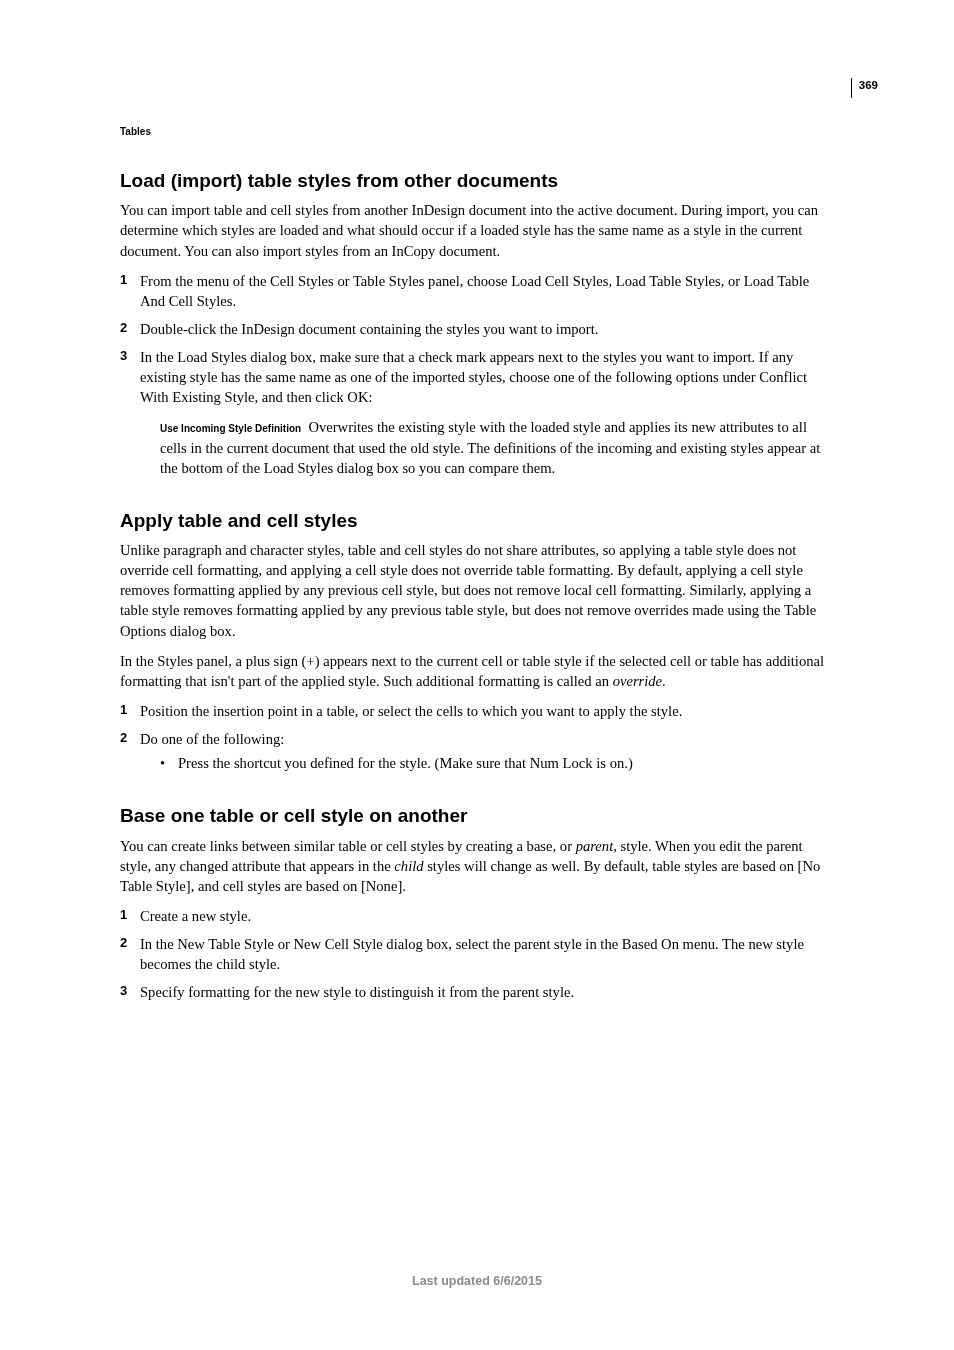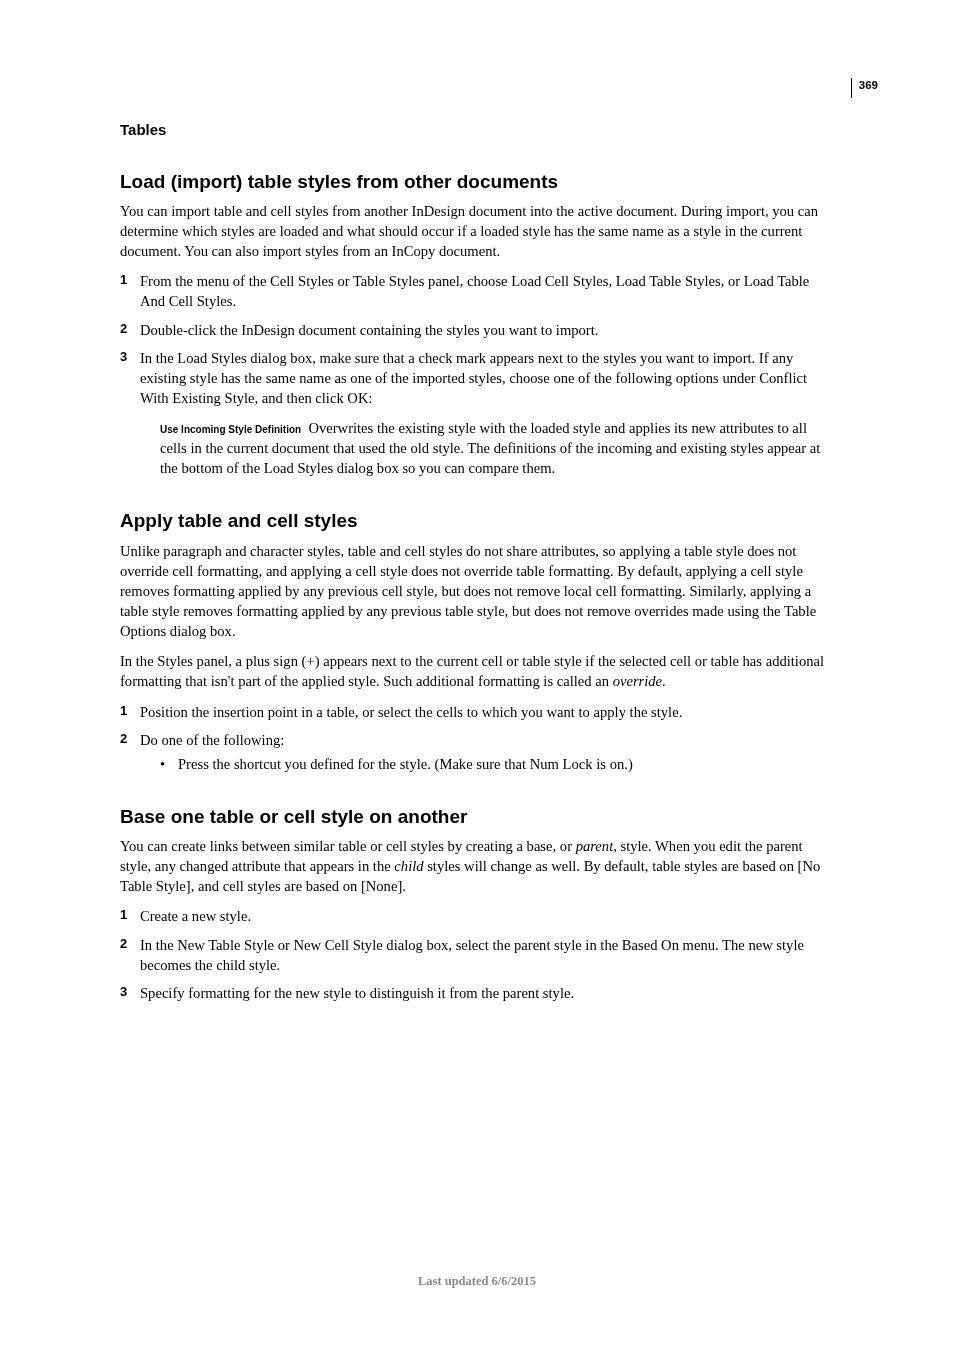--- a/index.html
+++ b/index.html
@@ -15,21 +15,21 @@
     width: 954px;
     min-height: 1350px;
     position: relative;
     padding: 120px 120px 16px 120px;
     box-sizing: border-box;
   }
   .header-area { margin-bottom: 28px; }
   .chapter {
     font-family: "Myriad Pro", "Helvetica Neue", Arial, sans-serif;
     font-weight: 700;
-    font-size: 15px;
+    font-size: 10px;
     color: #000;
   }
   .pg-wrap {
     position: absolute;
     top: 78px;
     right: 76px;
     padding-left: 7px;
     border-left: 1.5px solid #000;
     height: 20px;
     display: flex;
@@ -97,21 +97,21 @@
     left: 0;
     top: 0;
   }
   em.term { font-style: italic; }
   .footer {
     position: absolute;
     bottom: 60px;
     left: 0;
     width: 100%;
     text-align: center;
-    font-family: Liberation Serif, serif;
+    font-family: Liberation Sans, sans-serif;
     font-weight: 700;
     color: #8a8a8a;
     font-size: 12.5px;
   }
 </style>
 </head>
 <body>
 
 <div class="page">
 

